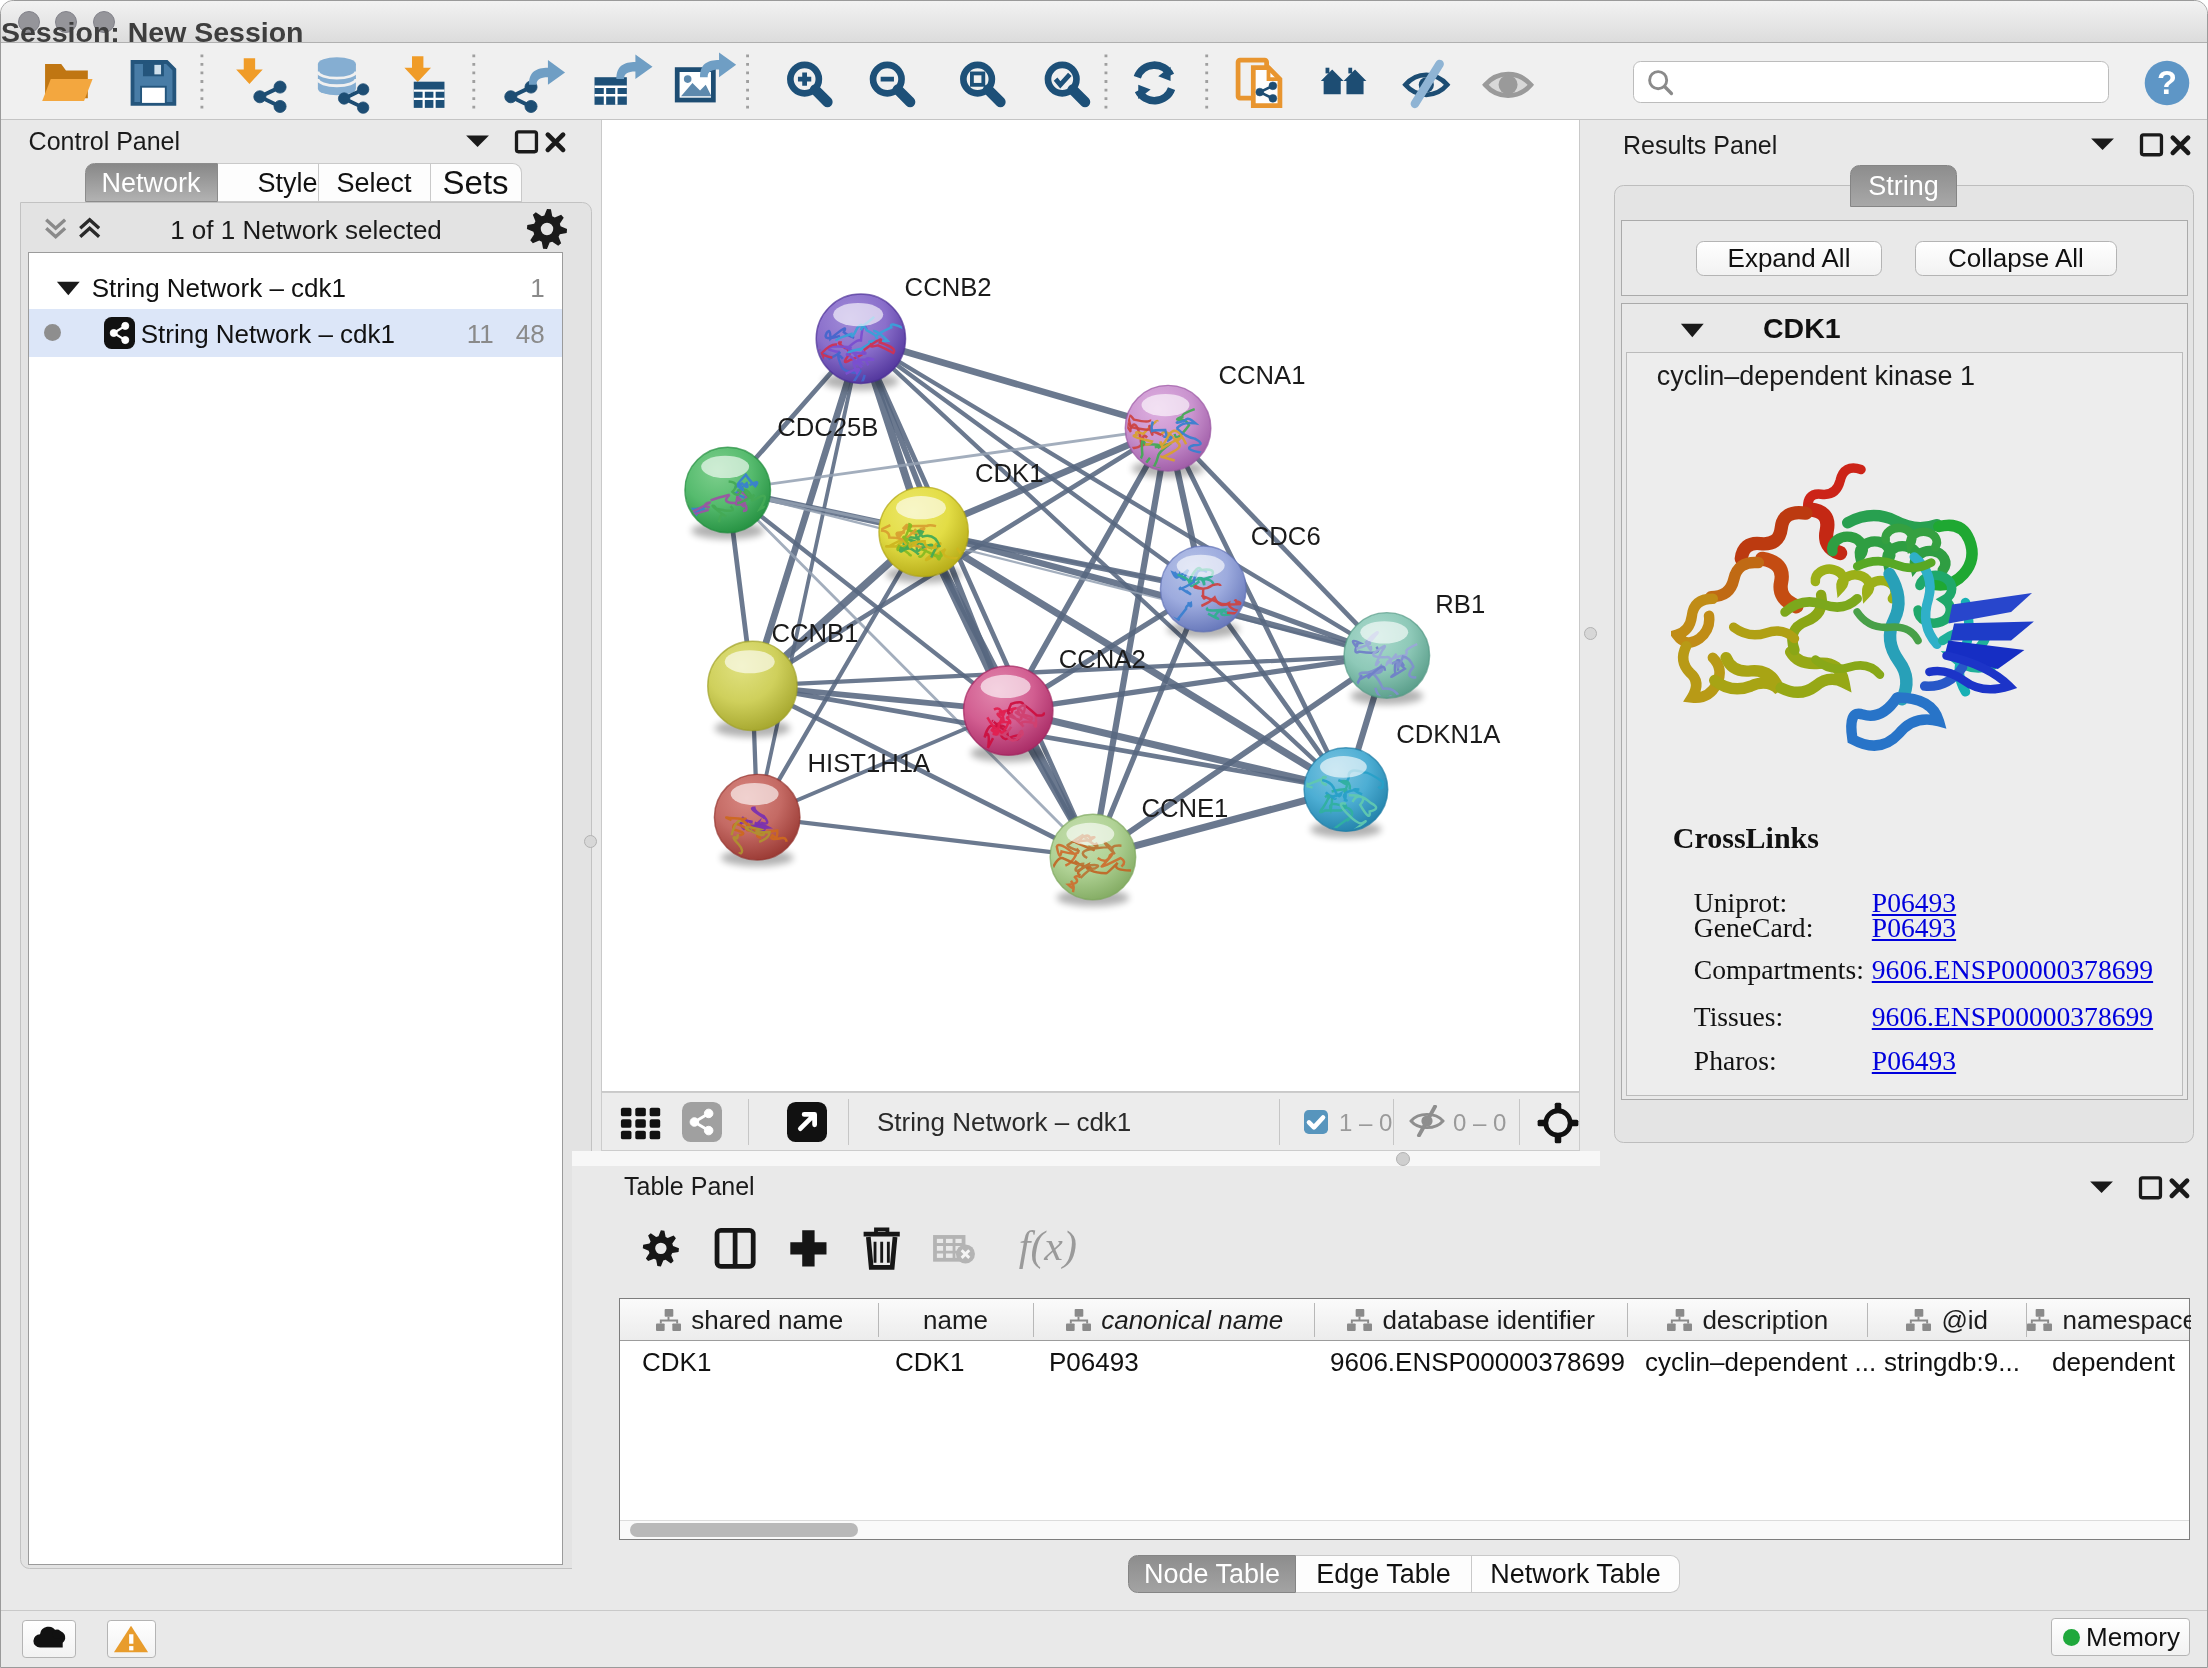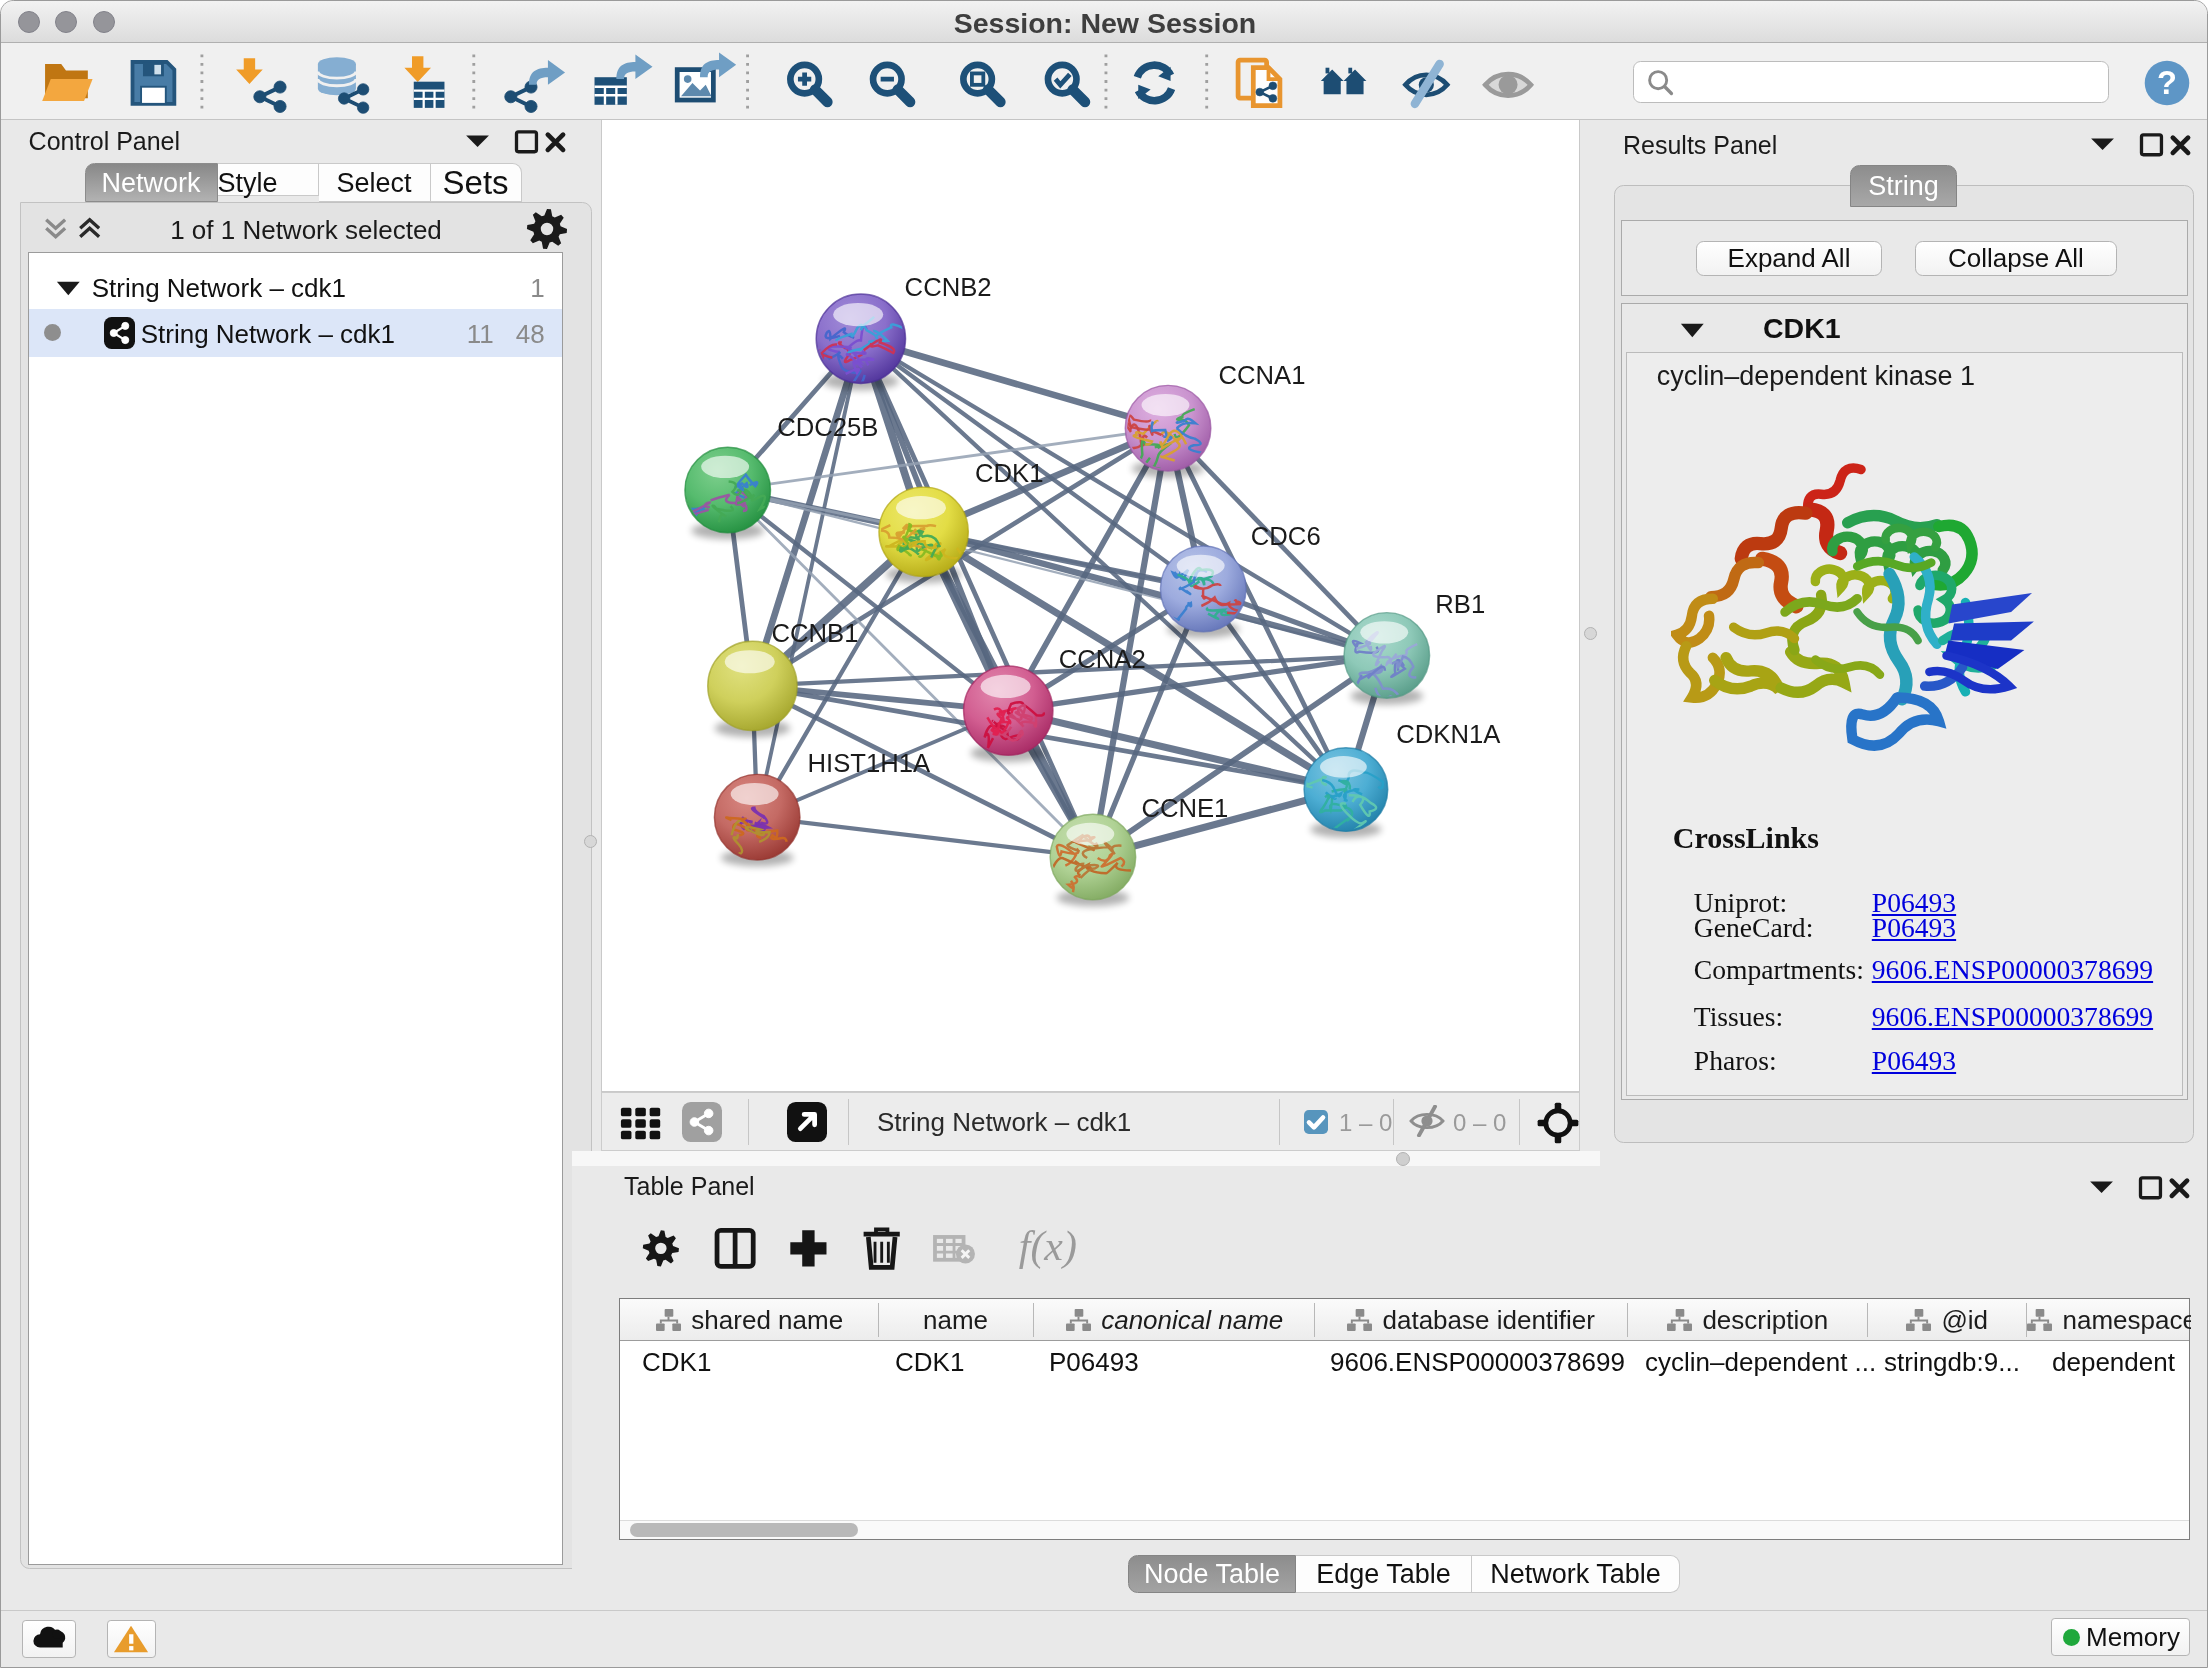--- a/index.html
+++ b/index.html
@@ -3,21 +3,21 @@
 <meta charset="utf-8">
 <style>
 * { margin:0; padding:0; box-sizing:border-box; }
 html,body { width:2208px; height:1668px; font-family:"Liberation Sans", sans-serif; background:#ffffff; overflow:hidden; }
 #win { position:absolute; left:0; top:0; width:2208px; height:1668px; background:#e9e9e9; border:1px solid #9a9a9a; border-radius:13.3px 13.3px 0 0; overflow:hidden; }
 .abs { position:absolute; }
 
 
 #titlebar { position:absolute; left:0; top:0; width:2208px; height:42px; background:linear-gradient(#f2f2f2,#dcdcdc); border-bottom:1px solid #b0b0b0; }
 .tl { position:absolute; top:9.5px; width:22px; height:22px; border-radius:50%; background:#95959a; border:1px solid #82828a; }
-#title { position:absolute; top:6px; left:0; width:100%; text-align:center; font-size:28.5px; font-weight:bold; color:#3e3e3e; }
+#title { position:absolute; top:15px; left:0; width:100%; text-align:left; font-size:28.5px; font-weight:bold; color:#3e3e3e; }
 
 
 #toolbar { position:absolute; left:0; top:42px; width:2208px; height:77px; background:#f0f0f0; border-bottom:1px solid #c4c4c4; }
 #searchbox { position:absolute; left:1632px; top:18px; width:476px; height:42px; background:#fff; border:1.9px solid #bcbcbc; border-radius:7.6px; }
 
 
 #controlpanel { position:absolute; left:7.6px; top:119px; width:559px; height:1490px; background:#e9e9e9; }
 #networkcanvas { position:absolute; left:600px; top:119px; width:979px; height:972px; background:#ffffff; border:1px solid #c9c9c9; border-top:none; }
 #netstatus { position:absolute; left:600px; top:1091px; width:979px; height:59px; background:#ececec; border:1px solid #cccccc; }
 #resultspanel { position:absolute; left:1599px; top:119px; width:610px; height:1046px; background:#e9e9e9; }
@@ -194,21 +194,21 @@
   <div id="controlpanel">
     <div class="paneltitle" style="position:absolute;left:20px;top:6.7px;">Control Panel</div>
     <svg width="105" height="28.5" viewBox="0 0 110 30" style="position:absolute;left:455px;top:7.6px">
       <path d="M2,8 L26,8 L14,20 Z" fill="#1a1a1a"></path>
       <rect x="55" y="4" width="21" height="21" fill="none" stroke="#1a1a1a" stroke-width="3.5" rx="2"></rect>
       <path d="M88,7 L104,23 M104,7 L88,23" stroke="#1a1a1a" stroke-width="5" stroke-linecap="round"></path>
     </svg>
 
     <div style="position:absolute;left:76px;top:43px;height:39px;">
       <div style="position:absolute;left:0;width:133px;height:39px;background:linear-gradient(#888888,#b2b2b2);border:1px solid #8c8c8c;border-radius:9.5px 0 0 0;color:#fff;text-align:center;font-size:27px;line-height:38px;">Network</div>
-      <div style="position:absolute;left:133px;width:101px;height:33px;background:#fdfdfd;border:1px solid #c9c9c9;border-left:none;color:#111;text-align:left;font-size:27px;line-height:38px;">Style</div>
+      <div style="position:absolute;left:133px;width:101px;height:39px;background:#fdfdfd;border:1px solid #c9c9c9;border-left:none;color:#111;text-align:right;font-size:27px;line-height:38px;">Style</div>
       <div style="position:absolute;left:234px;width:112px;height:39px;background:#fdfdfd;border:1px solid #c9c9c9;border-left:none;color:#111;text-align:center;font-size:27px;line-height:38px;">Select</div>
       <div style="position:absolute;left:346px;width:91px;height:39px;background:#fdfdfd;border:1px solid #c9c9c9;border-left:none;border-radius:0 9.5px 0 0;color:#111;text-align:center;font-size:33px;line-height:38px;">Sets</div>
     </div>
 
     <div style="position:absolute;left:11.4px;top:82px;width:572px;height:1367px;background:#e3e3e3;border:1px solid #c2c2c2;border-radius:0 9.5px 9.5px 9.5px;">
 
       <svg width="67" height="34" viewBox="0 0 70 36" style="position:absolute;left:21px;top:10.5px">
         <g stroke="#8a8a8a" stroke-width="3.5" fill="none">
           <path d="M4,6 l10,9 l10,-9 M4,15 l10,9 l10,-9"></path>
           <path d="M40,15 l10,-9 l10,9 M40,24 l10,-9 l10,9" stroke="#2a2a2a"></path>

